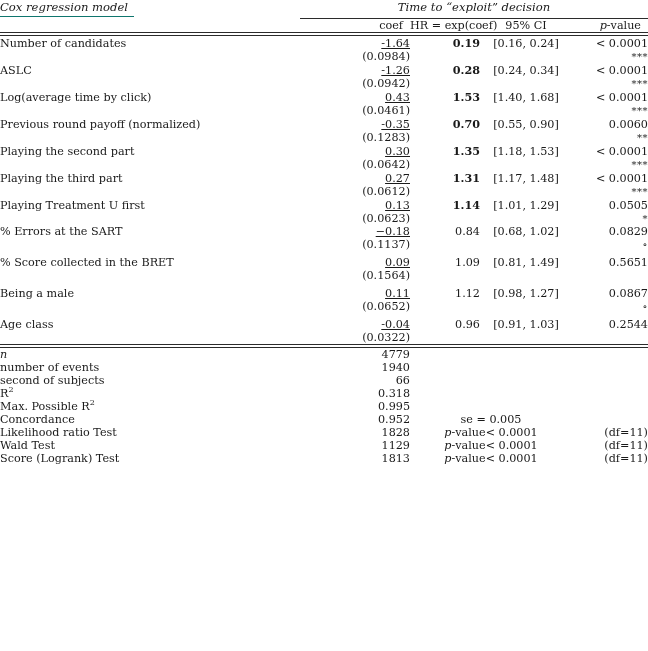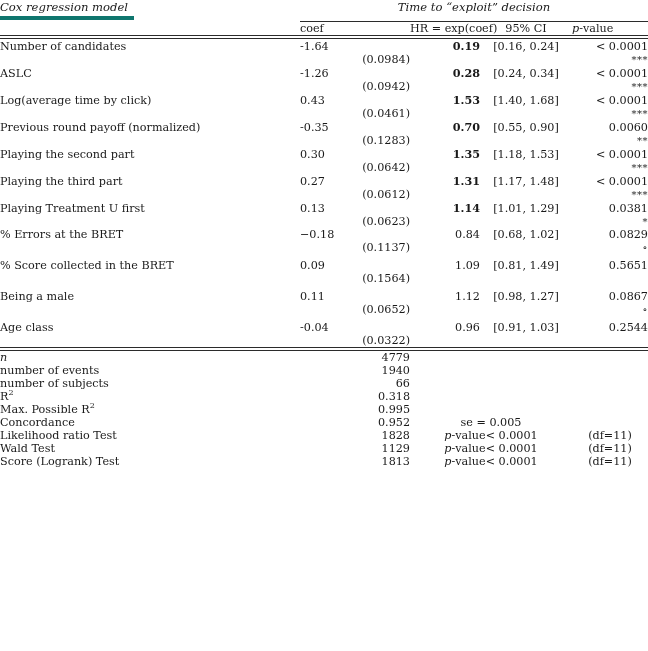--- a/index.html
+++ b/index.html
@@ -42,39 +42,39 @@
 
   
   .tbl-title {
     font-style: italic;
     font-size: 11.6px;
     padding-bottom: 1px;
     white-space: nowrap;
   }
   .title-underline {
     display: inline-block;
-    border-bottom: 4px solid #0f766e;
+    border-bottom: 1px solid #0f766e;
     padding-bottom: 2px;
     padding-right: 6px;
   }
   .span-head {
     font-style: italic;
     font-size: 11.6px;
     text-align: center;
     padding-bottom: 3px;
     white-space: nowrap;
   }
   .span-rule {
     height: 1px;
     border-bottom: 1px solid #2b2b2b;
     font-size: 0;
     line-height: 0;
   }
   .colhead {
-    text-align: left;
+    text-align: right;
     font-size: 11.2px;
     padding-top: 4px;
     padding-bottom: 4px;
     white-space: nowrap;
   }
   .colhead.ctr { text-align: center; }
   .colhead .pad-r { padding-right: 7px; display: inline-block; }
 
   .dbl-rule td {
     border-top: 1px solid #2b2b2b;
@@ -84,35 +84,35 @@
     line-height: 0;
     padding: 0;
   }
 
   
   .r-main td { padding-top: 9px; }
   .r-main.tight td { padding-top: 5px; }
   .r-se   td { padding-top: 0px; }
 
   .lbl { text-align: left; padding-left: 12px; white-space: nowrap; }
-  .coef { text-align: left; padding-right: 34px; white-space: nowrap; }
+  .coef { text-align: right; padding-right: 34px; white-space: nowrap; text-decoration: underline; }
   .se   { text-align: right; padding-right: 18px; white-space: nowrap; }
   .hr   { text-align: right; padding-right: 4px; white-space: nowrap; }
   .hr.bold { font-weight: bold; }
   .ci   { text-align: center; white-space: nowrap; }
   .pval { text-align: right; padding-right: 7px; white-space: nowrap; }
   .stars{ text-align: right; padding-right: 9px; white-space: nowrap;
           font-size: 10px; letter-spacing: 0.5px; }
 
   
   .sum-row td { padding-top: 2.5px; }
   .sum-lbl { text-align: left; padding-left: 12px; white-space: nowrap; }
   .sum-val { text-align: right; padding-right: 62px; white-space: nowrap; }
   .sum-extra { text-align: center; white-space: nowrap; }
-  .sum-df { text-align: center; white-space: nowrap; padding-left: 8px; margin-top: 6px; }
+  .sum-df { text-align: right; white-space: nowrap; padding-left: 8px; margin-top: 6px; }
 
   .it { font-style: italic; }
   sup { font-size: 0.72em; vertical-align: super; line-height: 0; }
 </style>
 </head>
 <body>
 
 <div class="sheet">
   <table class="reg">
     <colgroup>
@@ -225,31 +225,31 @@
           <td class="se">(0.0612)</td>
           <td></td>
           <td></td>
           <td class="stars">***</td>
         </tr>
         <tr class="r-main">
           <td class="lbl">Playing Treatment U first</td>
           <td class="coef">0.13</td>
           <td class="hr bold">1.14</td>
           <td class="ci">[1.01, 1.29]</td>
-          <td class="pval">0.0381</td>
+          <td class="pval">0.0505</td>
         </tr>
         <tr class="r-se">
           <td></td>
           <td class="se">(0.0623)</td>
           <td></td>
           <td></td>
           <td class="stars">*</td>
         </tr>
         <tr class="r-main">
-          <td class="lbl">% Errors at the BRET</td>
+          <td class="lbl">% Errors at the SART</td>
           <td class="coef">−0.18</td>
           <td class="hr">0.84</td>
           <td class="ci">[0.68, 1.02]</td>
           <td class="pval">0.0829</td>
         </tr>
         <tr class="r-se">
           <td></td>
           <td class="se">(0.1137)</td>
           <td></td>
           <td></td>
@@ -310,21 +310,21 @@
           <td class="sum-extra" colspan="2"></td>
           <td class="sum-df"></td>
         </tr>
         <tr class="sum-row">
           <td class="sum-lbl"><span>number of events</span></td>
           <td class="sum-val">1940</td>
           <td class="sum-extra" colspan="2"></td>
           <td class="sum-df"></td>
         </tr>
         <tr class="sum-row">
-          <td class="sum-lbl"><span>number of subjects</span></td>
+          <td class="sum-lbl"><span>second of subjects</span></td>
           <td class="sum-val">66</td>
           <td class="sum-extra" colspan="2"></td>
           <td class="sum-df"></td>
         </tr>
         <tr class="sum-row">
           <td class="sum-lbl"><span>R<sup>2</sup></span></td>
           <td class="sum-val">0.318</td>
           <td class="sum-extra" colspan="2"></td>
           <td class="sum-df"></td>
         </tr>

